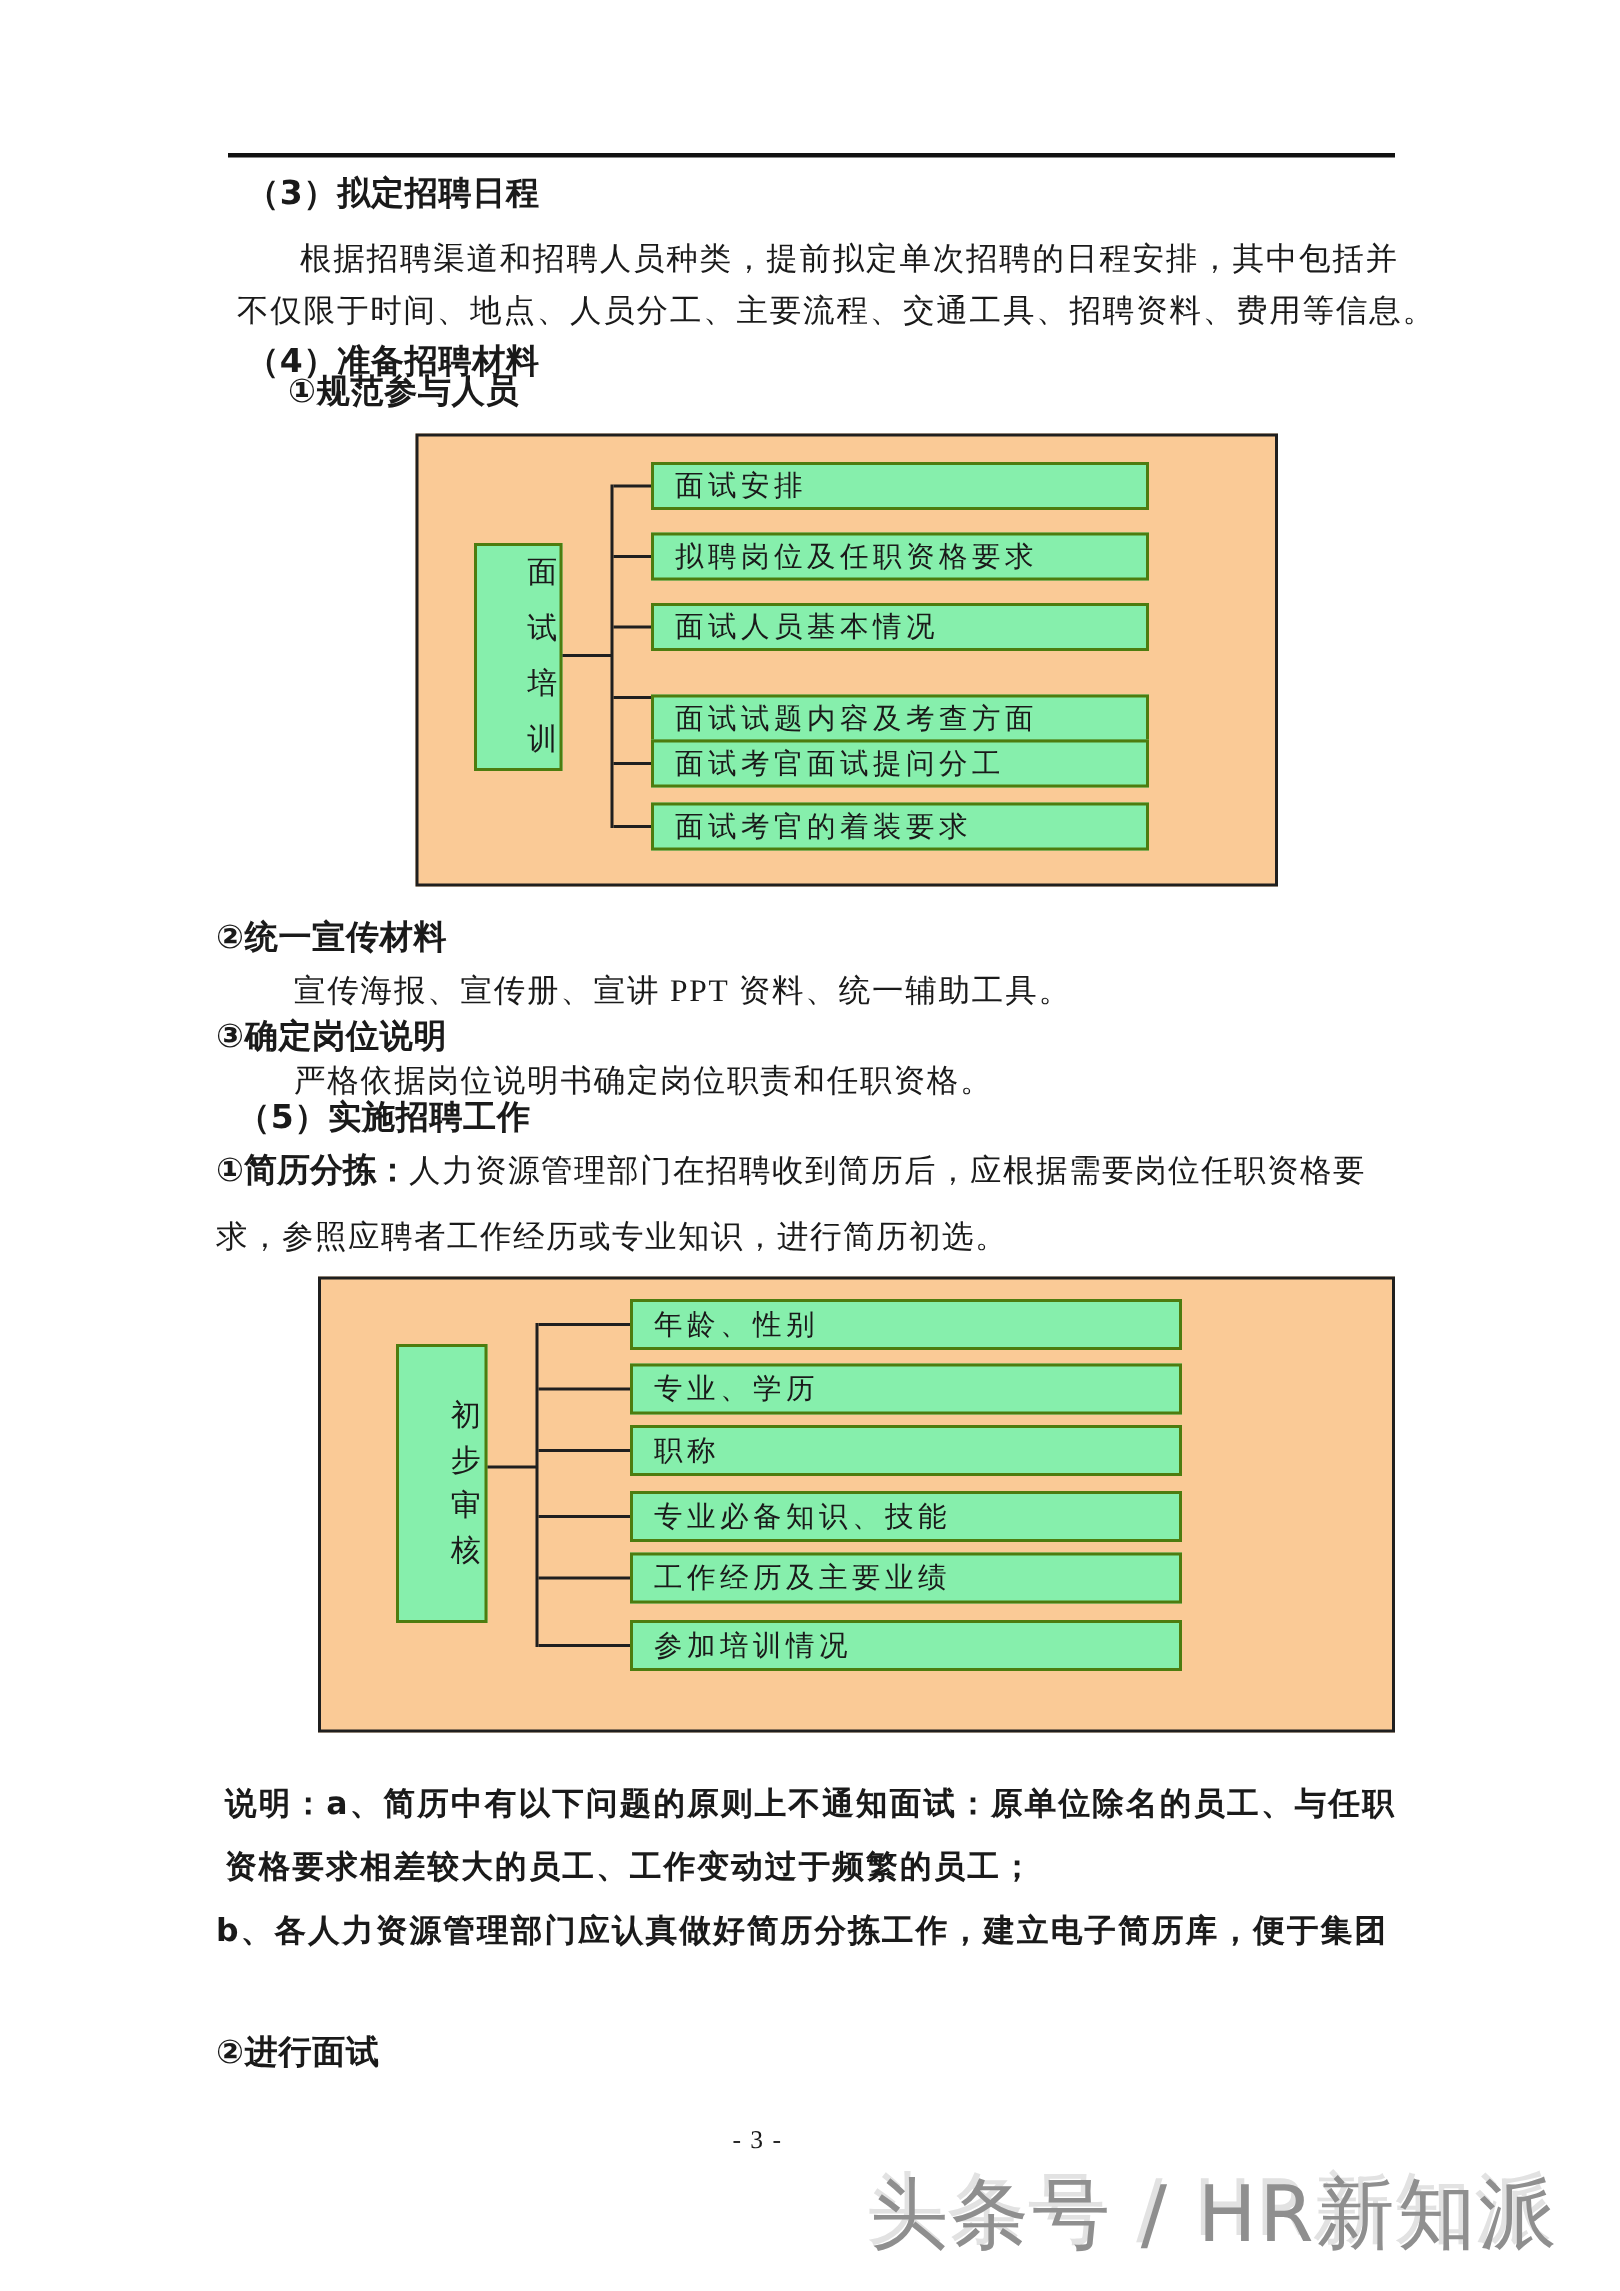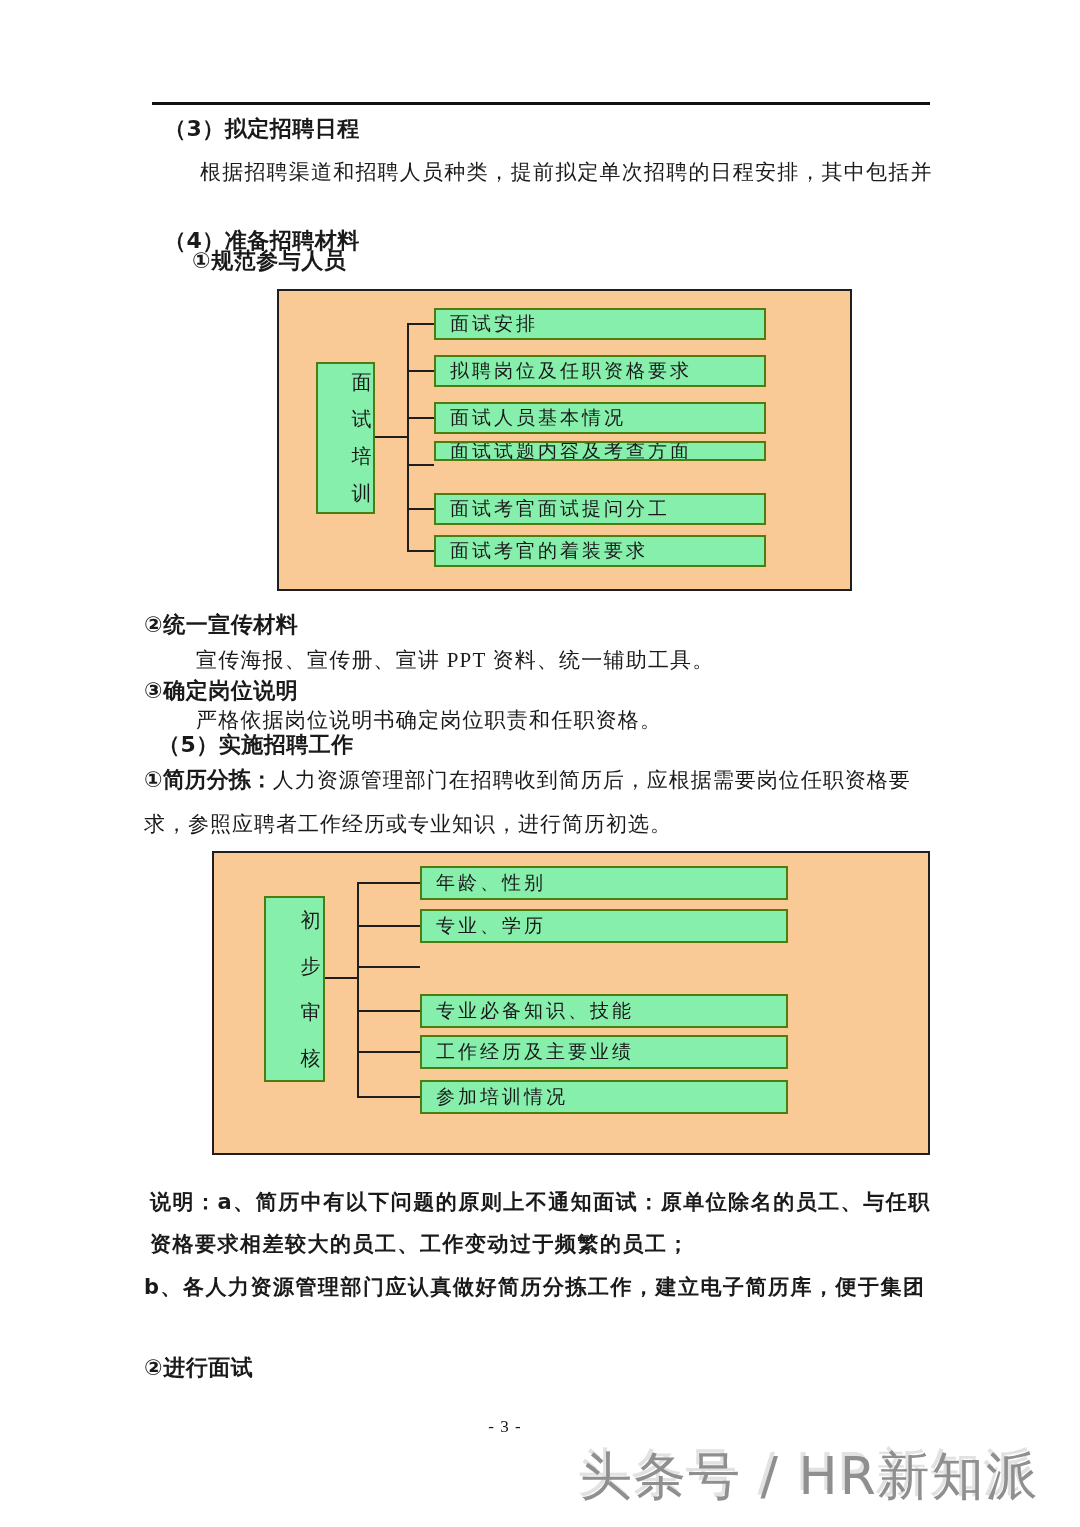--- a/index.html
+++ b/index.html
@@ -59,21 +59,21 @@
     padding-left: 32px;
   }
   .root-text {
     width: 22px;
     word-break: break-all;
     text-align: center;
     font-size: 20px;
     color: #1a1a1a;
   }
   .root-text.d1 { line-height: 37px; }
-  .root-text.d2 { line-height: 46px; }
+  .root-text.d2 { line-height: 30px; }
   .item-box {
     display: flex;
     align-items: center;
     padding-left: 14px;
     font-size: 19px;
     letter-spacing: 3px;
     color: #1a1a1a;
     overflow: hidden;
   }
   .line { position: absolute; background: #1f1f1f; }
@@ -94,20 +94,21 @@
 </style>
 </head>
 <body>
 
 <div class="page">
 
   <div class="abs rule" style="left:152px; top:102px; width:778px; height:3px;"></div>
 
   <div class="abs h-bold" style="left:164px; top:114px;">（3）拟定招聘日程</div>
   <div class="abs body-t" style="left:200px; top:158px;">根据招聘渠道和招聘人员种类，提前拟定单次招聘的日程安排，其中包括并</div>
+  <div class="abs body-t" style="left:158px; top:193px;">不仅限于时间、地点、人员分工、主要流程、交通工具、招聘资料、费用等信息。</div>
 
   <div class="abs h-bold" style="left:164px; top:226px;">（4）准备招聘材料</div>
   <div class="abs h-bold" style="left:192px; top:246px;">①规范参与人员</div>
 
   <div class="diagram" style="left:277px; top:289px; width:575px; height:302px;">
     <div class="d-box root-box" style="left:37px; top:71px; width:59px; height:152px;">
       <div class="root-text d1">面试培训</div>
     </div>
 
     <div class="line" style="left:96px; top:145px; width:33px; height:2px;"></div>
@@ -117,21 +118,21 @@
     <div class="line" style="left:130px; top:32px;  width:25px; height:2px;"></div>
     <div class="line" style="left:130px; top:79px;  width:25px; height:2px;"></div>
     <div class="line" style="left:130px; top:126px; width:25px; height:2px;"></div>
     <div class="line" style="left:130px; top:173px; width:25px; height:2px;"></div>
     <div class="line" style="left:130px; top:217px; width:25px; height:2px;"></div>
     <div class="line" style="left:130px; top:259px; width:25px; height:2px;"></div>
 
     <div class="d-box item-box" style="left:155px; top:17px;  width:332px; height:32px;">面试安排</div>
     <div class="d-box item-box" style="left:155px; top:64px;  width:332px; height:32px;font-family:Liberation Serif, serif;">拟聘岗位及任职资格要求</div>
     <div class="d-box item-box" style="left:155px; top:111px; width:332px; height:32px;">面试人员基本情况</div>
-    <div class="d-box item-box" style="left:155px; top:150px; width:332px; height:20px;">面试试题内容及考查方面</div>
+    <div class="d-box item-box" style="left:155px; top:172px; width:332px; height:32px;">面试试题内容及考查方面</div>
     <div class="d-box item-box" style="left:155px; top:202px; width:332px; height:32px;">面试考官面试提问分工</div>
     <div class="d-box item-box" style="left:155px; top:244px; width:332px; height:32px;">面试考官的着装要求</div>
   </div>
 
   <div class="abs h-bold" style="left:144px; top:610px;">②统一宣传材料</div>
   <div class="abs body-t" style="left:196px; top:646px;">宣传海报、宣传册、宣讲 PPT 资料、统一辅助工具。</div>
   <div class="abs h-bold" style="left:144px; top:676px;">③确定岗位说明</div>
   <div class="abs body-t" style="left:196px; top:706px;">严格依据岗位说明书确定岗位职责和任职资格。</div>
   <div class="abs h-bold" style="left:158px; top:730px;">（5）实施招聘工作</div>
   <div class="abs" style="left:144px; top:765px;">
@@ -150,20 +151,21 @@
 
     <div class="line" style="left:145px; top:29px;  width:61px; height:2px;"></div>
     <div class="line" style="left:145px; top:72px;  width:61px; height:2px;"></div>
     <div class="line" style="left:145px; top:113px; width:61px; height:2px;"></div>
     <div class="line" style="left:145px; top:157px; width:61px; height:2px;"></div>
     <div class="line" style="left:145px; top:198px; width:61px; height:2px;"></div>
     <div class="line" style="left:145px; top:243px; width:61px; height:2px;"></div>
 
     <div class="d-box item-box" style="left:206px; top:13px;  width:368px; height:34px;">年龄、性别</div>
     <div class="d-box item-box" style="left:206px; top:56px;  width:368px; height:34px;">专业、学历</div>
+    <div class="d-box item-box" style="left:206px; top:97px;  width:368px; height:34px;">职称</div>
     <div class="d-box item-box" style="left:206px; top:141px; width:368px; height:34px;">专业必备知识、技能</div>
     <div class="d-box item-box" style="left:206px; top:182px; width:368px; height:34px;">工作经历及主要业绩</div>
     <div class="d-box item-box" style="left:206px; top:227px; width:368px; height:34px;">参加培训情况</div>
   </div>
 
   <div class="abs note-t" style="left:150px; top:1188px;">说明：a、简历中有以下问题的原则上不通知面试：原单位除名的员工、与任职</div>
   <div class="abs note-t" style="left:150px; top:1230px;">资格要求相差较大的员工、工作变动过于频繁的员工；</div>
   <div class="abs note-t" style="left:144px; top:1273px;">b、各人力资源管理部门应认真做好简历分拣工作，建立电子简历库，便于集团</div>
   <div class="abs h-bold" style="left:144px; top:1353px;">②进行面试</div>
 

